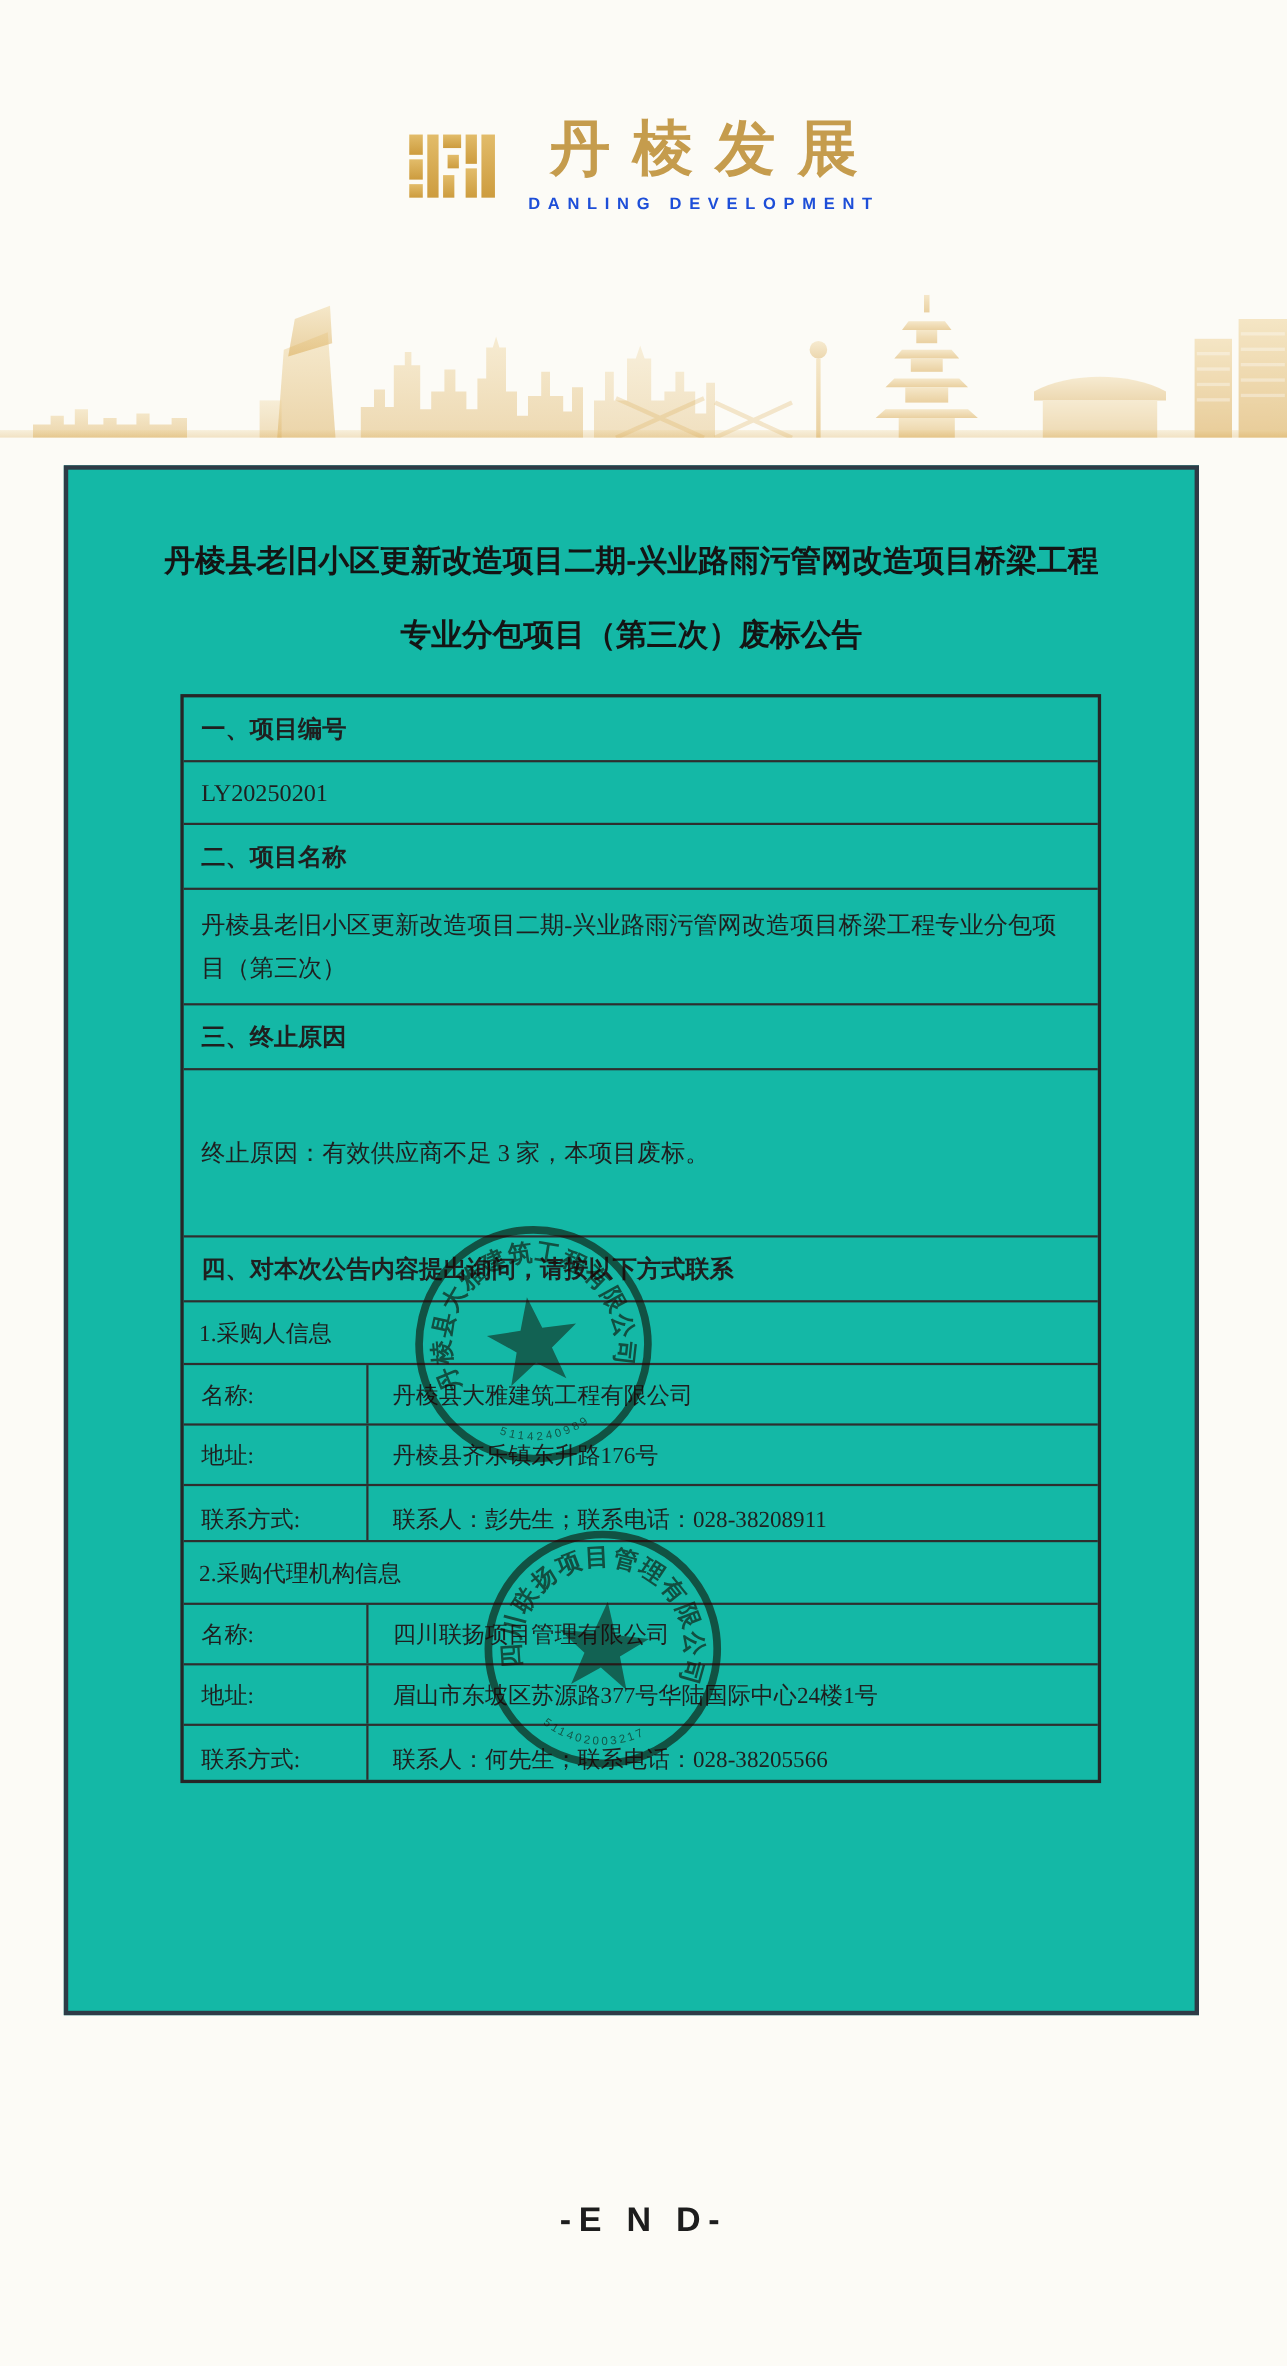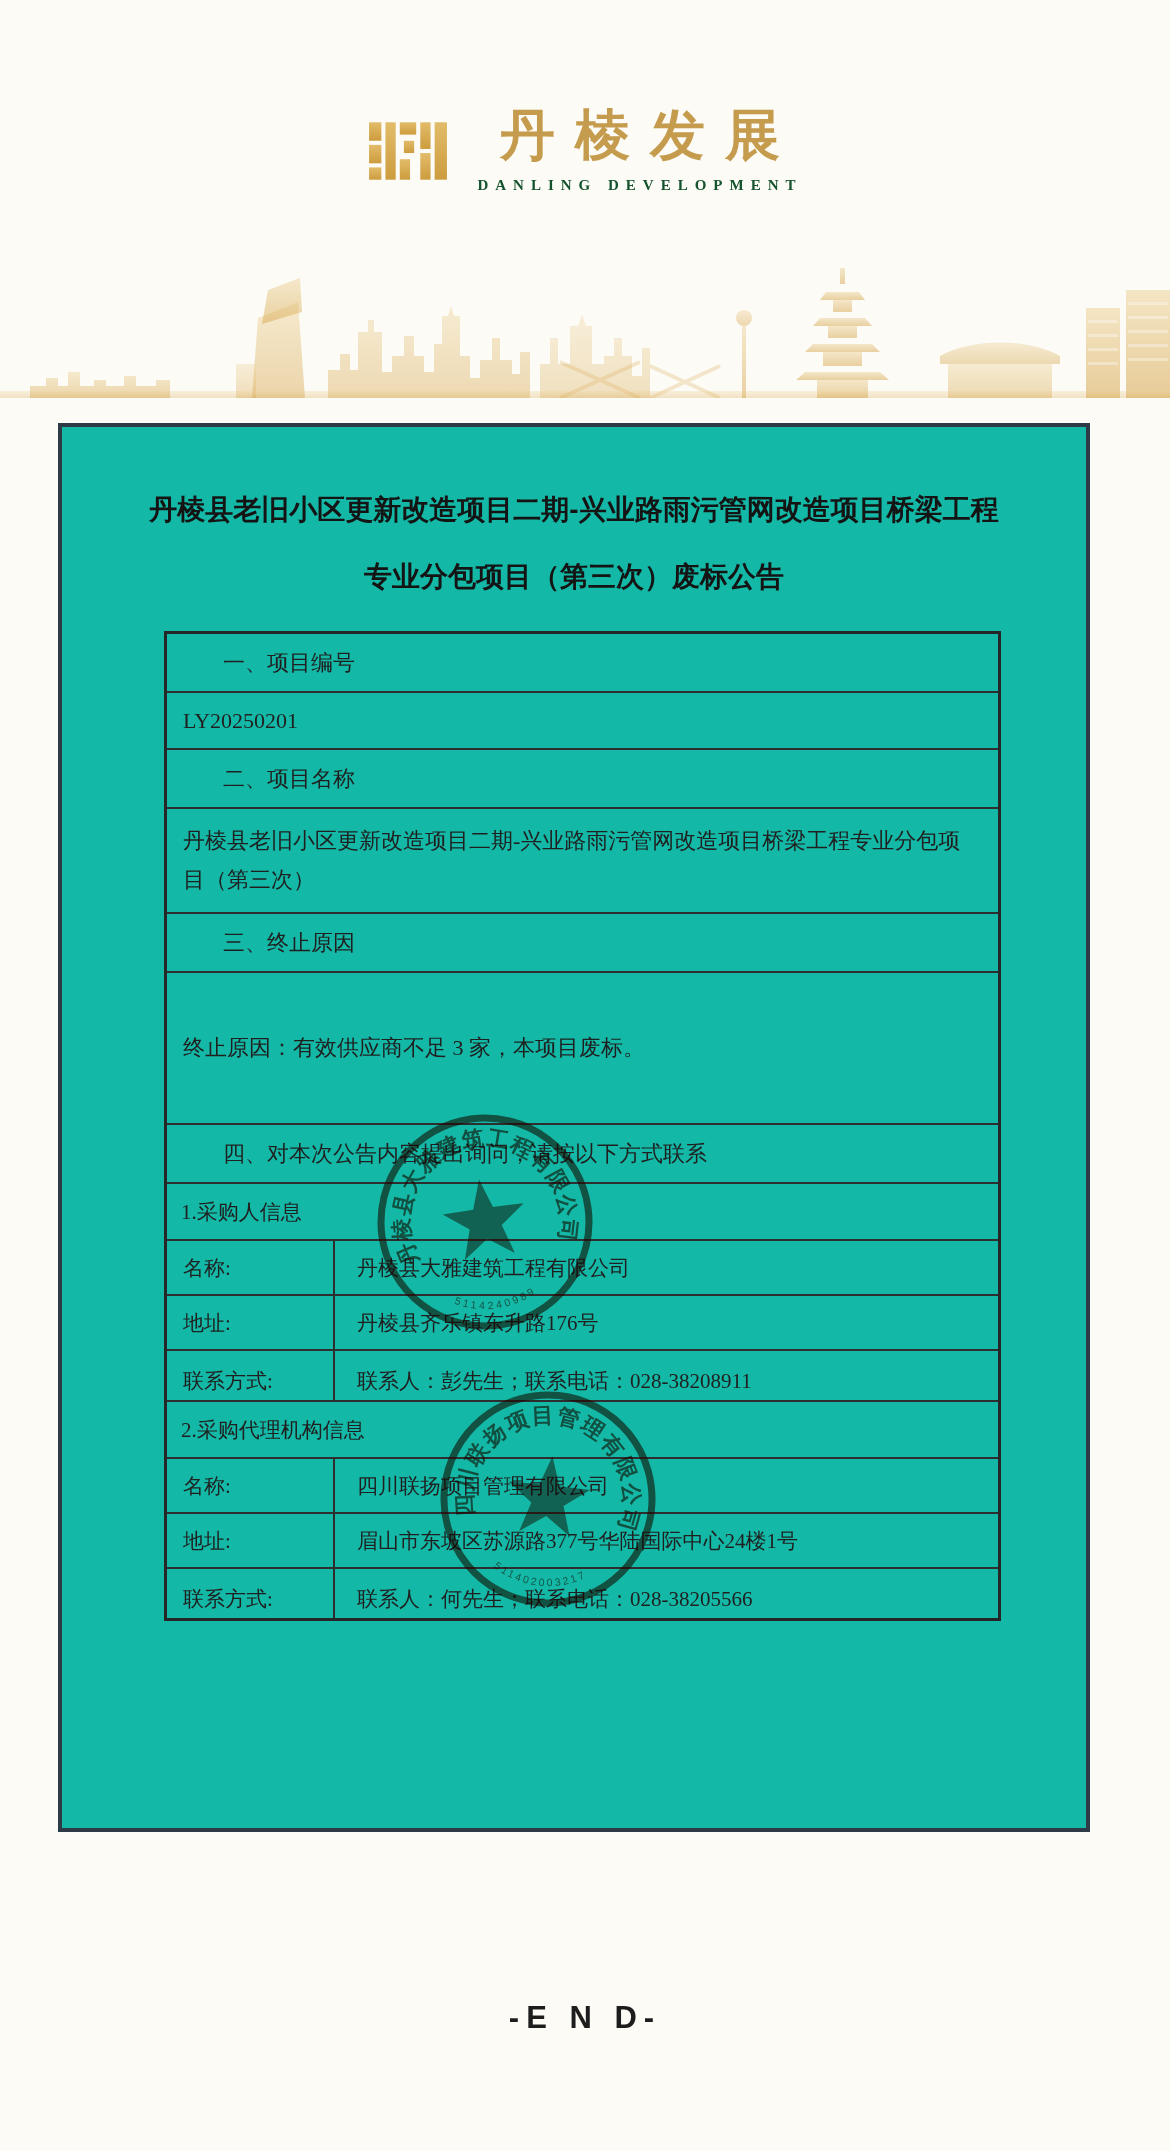--- a/index.html
+++ b/index.html
@@ -12,22 +12,22 @@
   
   .brand{padding-top:108px;display:flex;justify-content:center;align-items:center;gap:28px;}
   .brand-icon{width:82px;height:82px;flex:0 0 auto;}
   .brand-txt{display:flex;flex-direction:column;align-items:center;}
   .brand-title{
     font-family:"Liberation Serif","DejaVu Serif",serif;
     font-size:55px;font-weight:bold;color:#c59c4d;
     letter-spacing:20px;text-indent:20px;line-height:1;
   }
   .brand-sub{
-    margin-top:14px;font-family:Liberation Serif, serif;
-    font-size:15px;color:#14532d;letter-spacing:7px;font-weight:bold;
+    margin-top:14px;font-family:Liberation Sans, sans-serif;
+    font-size:15px;color:#1d4ed8;letter-spacing:7px;font-weight:bold;
   }
   
   .skyline{position:absolute;left:0;top:268px;width:1170px;height:130px;}
   
   .docbox{
     position:absolute;left:58px;top:423px;width:1032px;height:1409px;
     background:#14b8a6;border:4px solid #2e3b46;box-sizing:border-box;
   }
   .doc-title{
     margin-top:66px;text-align:center;
@@ -38,21 +38,21 @@
   
   .ntable{
     margin:38px 85px 0 102px;
     border:3px solid #262626;
   }
   .row{display:flex;border-top:2px solid #2e2e2e;align-items:stretch;}
   .row:first-child{border-top:none;}
   .cell{box-sizing:border-box;}
   .hrow .cell{
     font-family:"Liberation Sans","DejaVu Sans",sans-serif;
-    font-weight:normal;font-size:22px;padding:14px 13px 13px 16px;width:100%;margin-left:40px;
+    font-weight:bold;font-size:22px;padding:14px 13px 13px 16px;width:100%;
   }
   .vrow .cell{font-size:22px;padding:15px 18px 14px 16px;width:100%;}
   .vrow.multiline .cell{line-height:1.75;padding:13px 22px 13px 16px;}
   .vrow.reason .cell{
     height:150px;display:flex;align-items:center;padding:12px 16px;
   }
   .subrow .cell{font-size:21px;padding:14px 16px 13px 14px;width:100%;}
   .lbl{
     width:168px;flex:0 0 168px;border-right:2px solid #2e2e2e;
     font-size:21px;padding:13px 14px 12px 16px;

